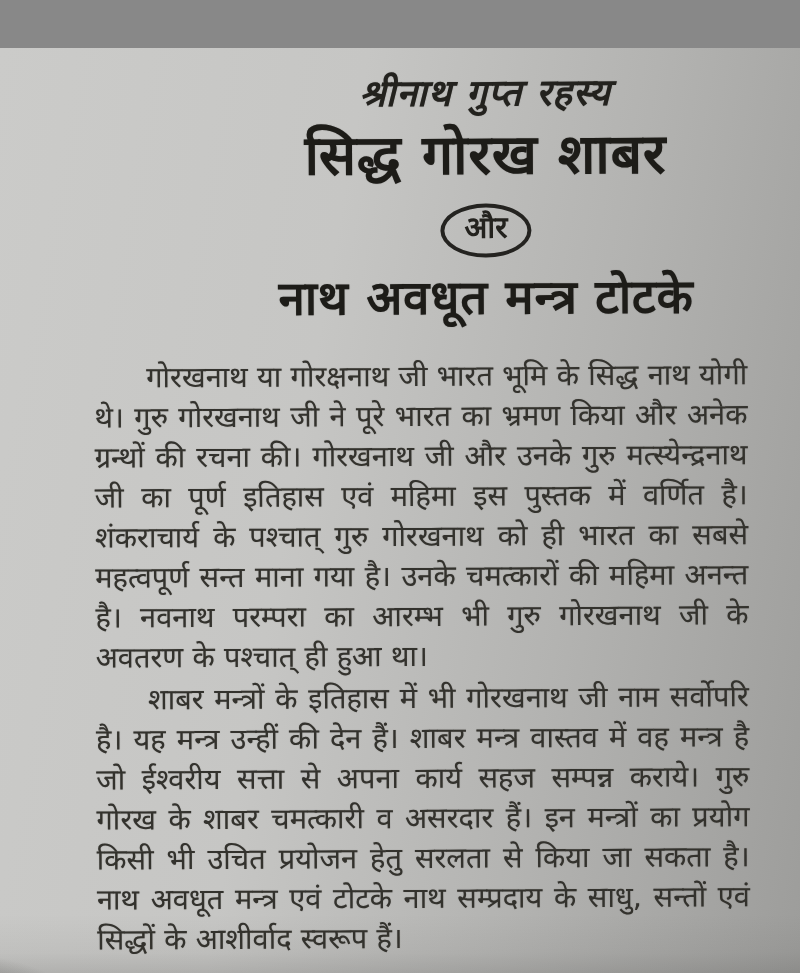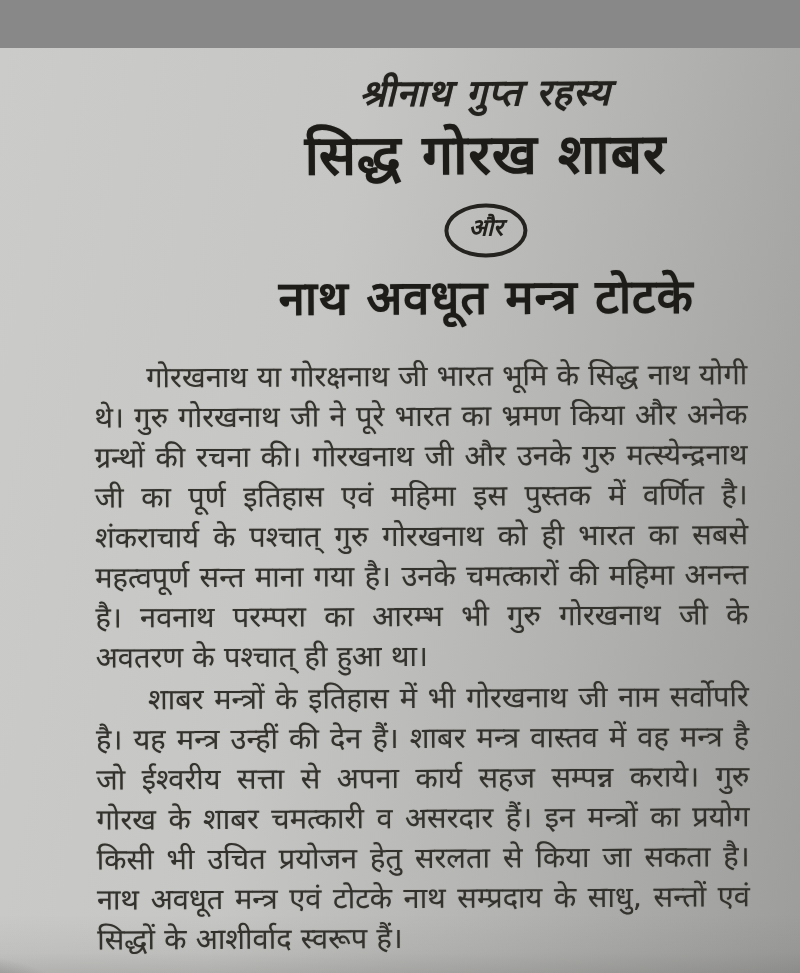--- a/index.html
+++ b/index.html
@@ -55,25 +55,24 @@
   }
   .oval-row {
     margin-top: 18px;
     line-height: 0;
   }
   .oval {
     display: inline-block;
     border: 4px solid #242320;
     border-radius: 50%;
     padding: 1px 20px 7px 20px;
-    font-size: 24px;
+    font-size: 30px;
     font-weight: 700;
     line-height: 38px;
     color: #23221e;
-    font-style: italic;
   }
   .sub-title {
     font-size: 47px;
     font-weight: 800;
     line-height: 56px;
     margin-top: 12px;
     letter-spacing: 1px;
     color: #1d1c18;
     text-shadow: 0 0 1px rgba(29,28,24,0.4);
   }

